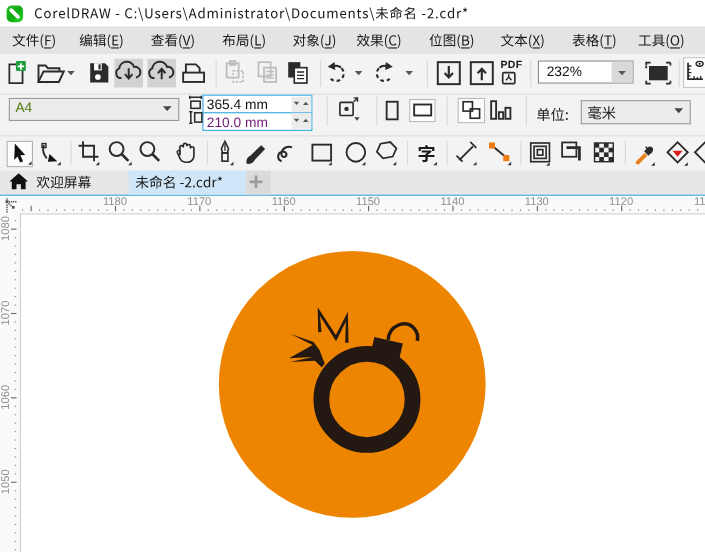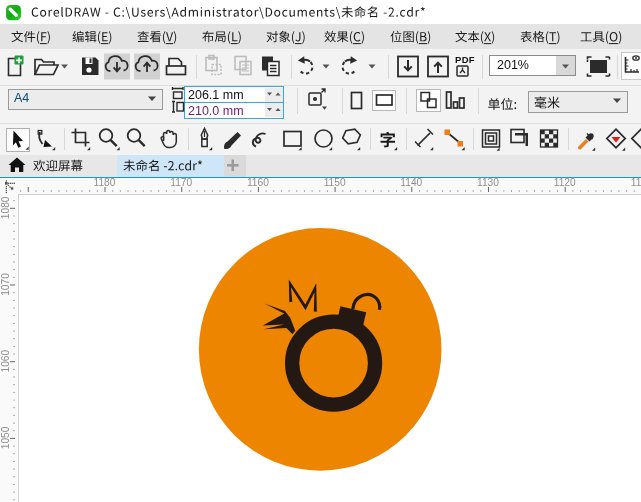--- a/index.html
+++ b/index.html
@@ -13,27 +13,27 @@
 <div style="position:absolute;left:0;top:123px;width:641px;height:1px;background:#dddddd"></div>
 <div style="position:absolute;left:0;top:155px;width:641px;height:22px;background:#e7e7e7"></div>
 <div style="position:absolute;left:0;top:176.5px;width:641px;height:1.5px;background:#1b95d6"></div>
 <div style="position:absolute;left:0;top:178px;width:641px;height:16px;background:#fafafa"></div>
 <div style="position:absolute;left:0;top:194px;width:18px;height:308px;background:#fafafa"></div>
 <div style="position:absolute;left:18px;top:194.8px;width:623px;height:307.2px;background:#ffffff"></div>
 <div style="position:absolute;left:17.8px;top:194px;width:1px;height:308px;background:#cfcfcf"></div>
 <div style="position:absolute;left:17.8px;top:194px;width:623.2px;height:1px;background:#cfcfcf"></div>
 <div style="position:absolute;left:455px;top:54px;font:bold 9.5px 'Liberation Sans',sans-serif;color:#111;letter-spacing:.3px">PDF</div>
 <div style="position:absolute;left:489px;top:55px;width:87px;height:21px;background:#fff;border:1px solid #8c8c8c"></div>
-<div style="position:absolute;left:497px;top:58px;font:12.5px 'Liberation Sans',sans-serif;color:#111">201%</div>
+<div style="position:absolute;left:497px;top:58px;font:12.5px 'Liberation Sans',sans-serif;color:#111">232%</div>
 <div style="position:absolute;left:556px;top:56px;width:19px;height:19px;background:#d9d9d9"></div>
 <div style="position:absolute;left:8px;top:88.5px;width:155px;height:21px;background:#ececec;border:1px solid #9a9a9a"></div>
-<div style="position:absolute;left:14px;top:91px;font:12.5px 'Liberation Sans',sans-serif;color:#0c4a6e">A4</div>
+<div style="position:absolute;left:14px;top:91px;font:12.5px 'Liberation Sans',sans-serif;color:#4d7c0f">A4</div>
 <div style="position:absolute;left:184px;top:86px;width:100px;height:17px;background:#fff;border:1.5px solid #35a8e0;box-sizing:border-box"></div>
 <div style="position:absolute;left:184px;top:101.5px;width:100px;height:17px;background:#fff;border:1.5px solid #35a8e0;box-sizing:border-box"></div>
-<div style="position:absolute;left:188px;top:88px;font:12.5px 'Liberation Sans',sans-serif;color:#111">206.1 mm</div>
+<div style="position:absolute;left:188px;top:88px;font:12.5px 'Liberation Sans',sans-serif;color:#111">365.4 mm</div>
 <div style="position:absolute;left:188px;top:103.5px;font:12.5px 'Liberation Sans',sans-serif;color:#701a75">210.0 mm</div>
 <div style="position:absolute;left:265px;top:87.5px;width:18px;height:14px;background:#ececec"></div>
 <div style="position:absolute;left:265px;top:103px;width:18px;height:14px;background:#ececec"></div>
 <div style="position:absolute;left:372px;top:89.5px;width:24px;height:21px;background:#fdfdfd;border:1px solid #b9b9b9;box-sizing:border-box"></div>
 <div style="position:absolute;left:416px;top:88.5px;width:25px;height:23px;background:#fdfdfd;border:1px solid #b9b9b9;box-sizing:border-box"></div>
 <div style="position:absolute;left:528px;top:90.5px;width:100px;height:22px;background:#ececec;border:1px solid #9a9a9a;box-sizing:border-box"></div>
 <div style="position:absolute;left:6px;top:127.5px;width:24px;height:24px;background:#fdfdfd;border:1px solid #b0b0b0;box-sizing:border-box"></div>
 <div style="position:absolute;left:116.5px;top:155px;width:107.5px;height:21.5px;background:#cfe6f8"></div>
 <div style="position:absolute;left:224px;top:155px;width:22px;height:21.5px;background:#dadada"></div>
 <svg width="641" height="502" viewBox="0 0 641 502" style="position:absolute;left:0;top:0">

